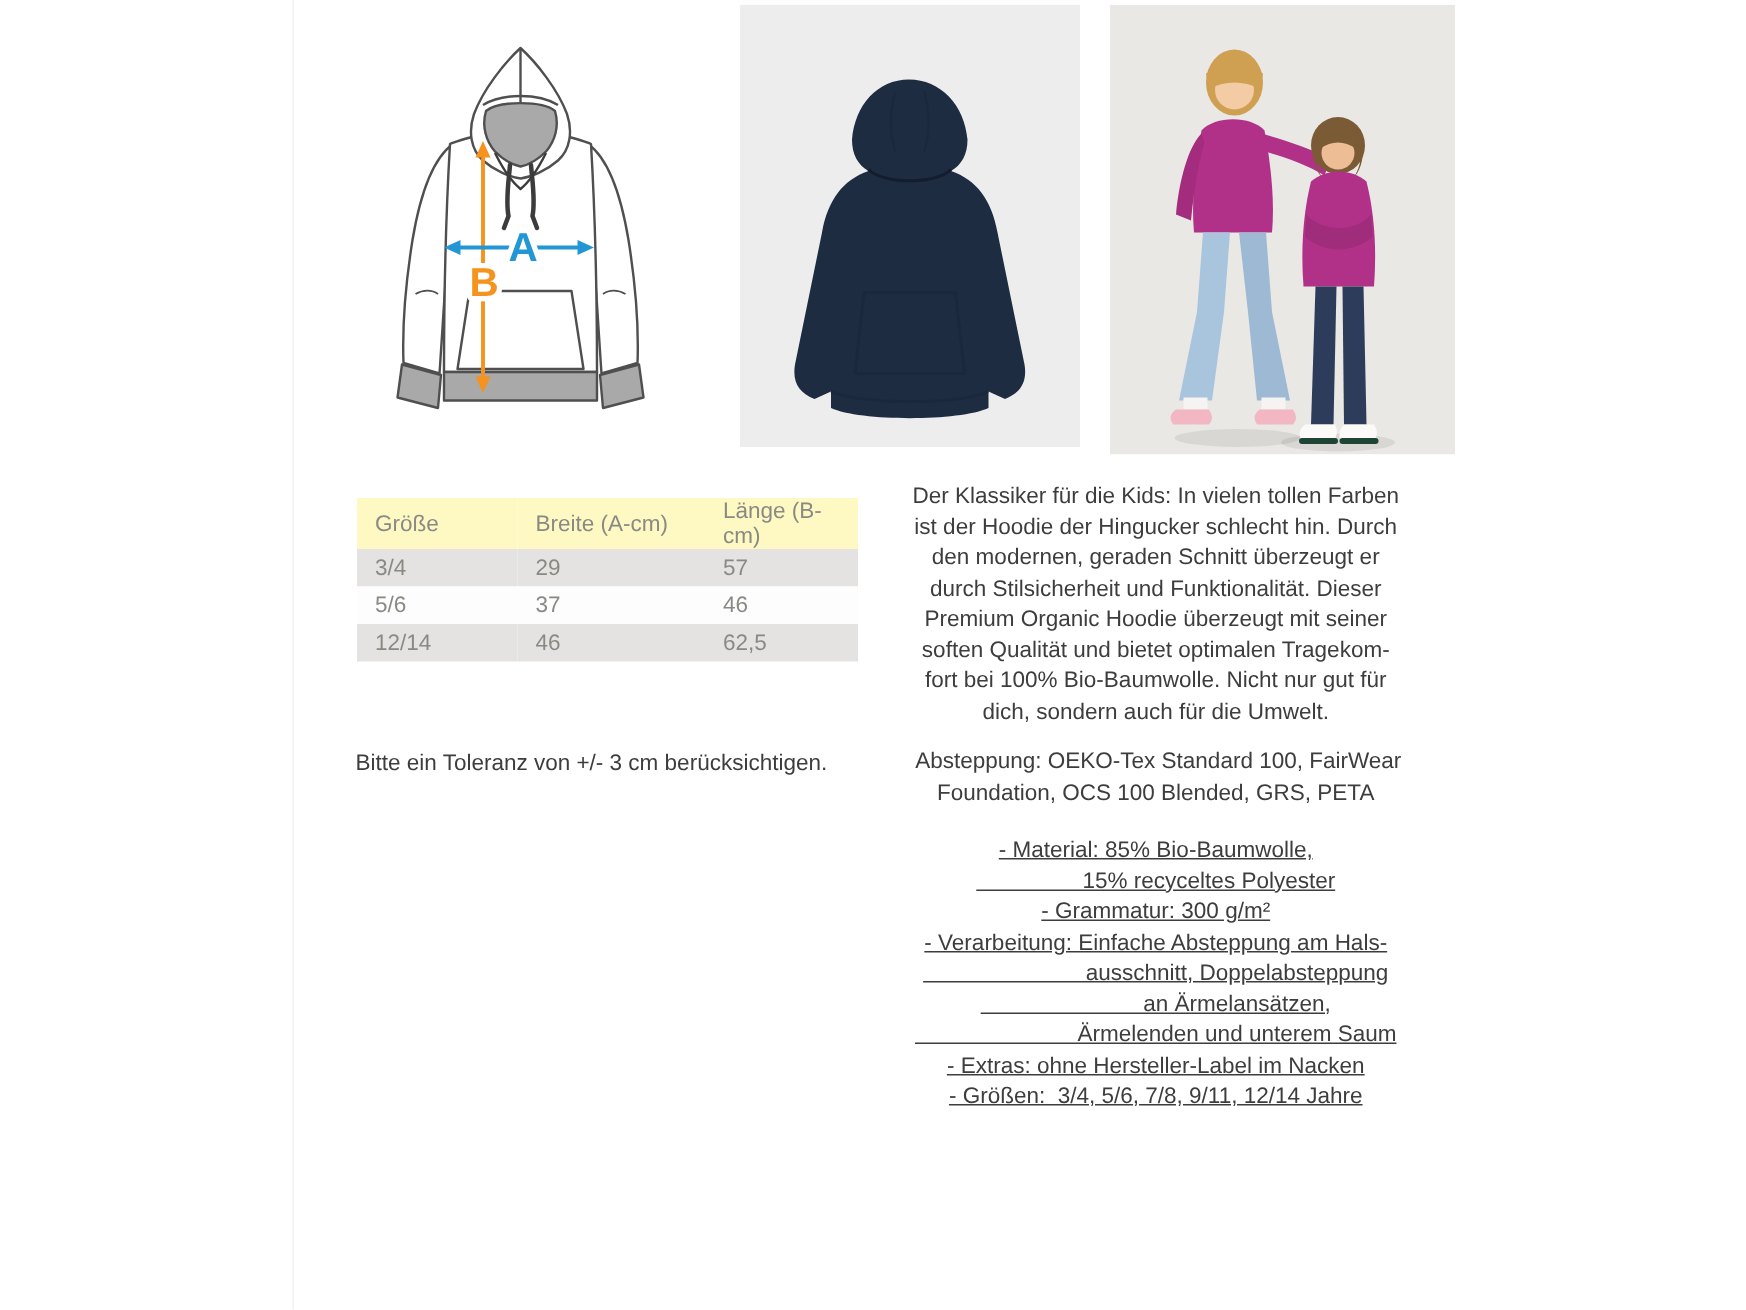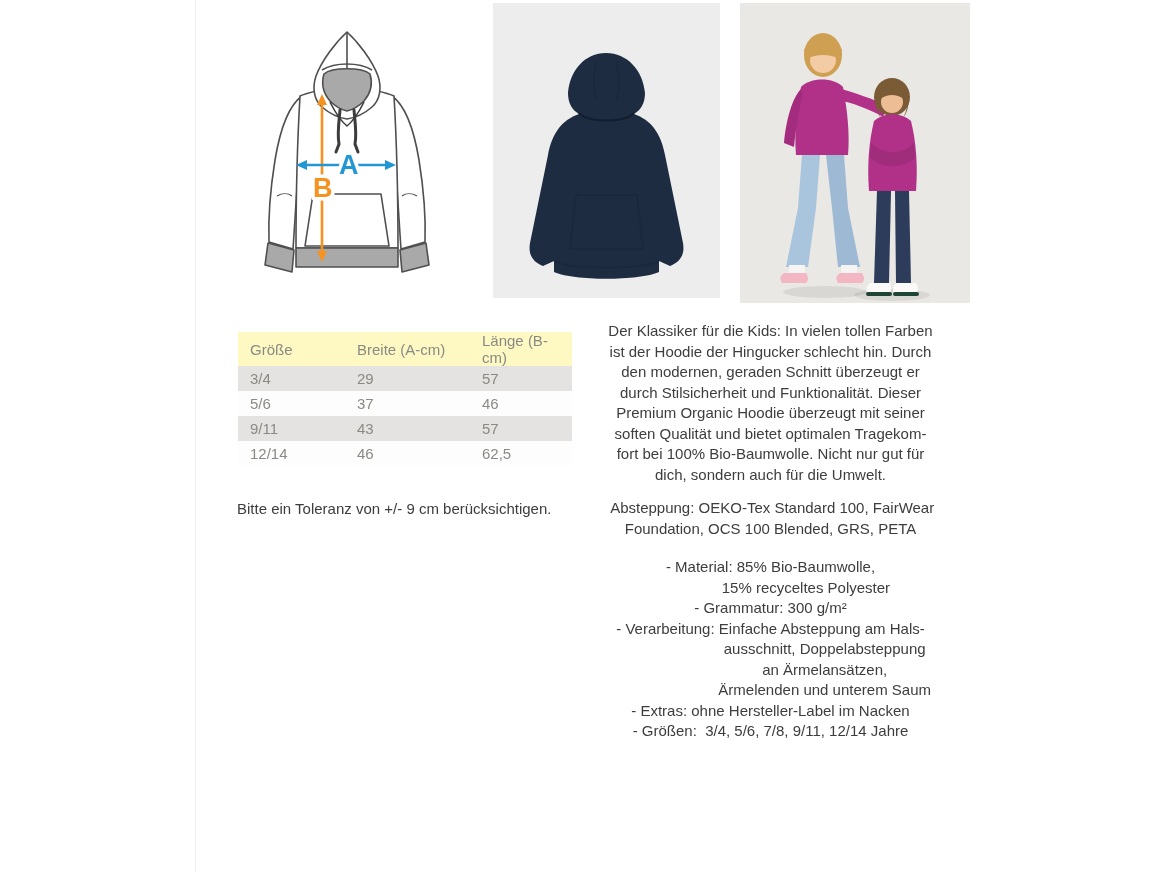--- a/index.html
+++ b/index.html
@@ -20,21 +20,21 @@
   .size-table tbody tr:nth-child(odd)  td { background:#e4e3e1; }
   .size-table tbody tr:nth-child(even) td { background:#fdfdfd; }
   .size-table th:nth-child(1), .size-table td:nth-child(1) { width:107px; }
   .size-table th:nth-child(2), .size-table td:nth-child(2) { width:125px; }
   .size-table th:nth-child(3), .size-table td:nth-child(3) { width:102px; }
 
   .tolerance { position:absolute; left:237px; top:500px; font-size:15px; color:#3d3d3d; }
 
   .desc { position:absolute; left:598px; top:321px; width:345px; font-size:15px; line-height:20.5px; color:#3d3d3d;text-align:center; }
   .desc .para { white-space:pre; margin:0 0 13px 0; }
-  .desc .specs { white-space:pre; padding-top:5px; }
+  .desc .specs { white-space:pre; padding-top:5px;text-decoration:underline; }
 
   text.dim-label { font-weight:bold; font-size:27px; paint-order:stroke; stroke:#ffffff; stroke-width:7px; stroke-linejoin:round; font-family:"Liberation Sans",sans-serif; }
 </style>
 </head>
 <body>
 
 <div class="page">
   <div class="divider-v"></div>
 
   <div class="img-box diagram">
@@ -140,33 +140,28 @@
           <td>3/4</td>
           <td>29</td>
           <td>57</td>
         </tr>
         <tr>
           <td>5/6</td>
           <td>37</td>
           <td>46</td>
         </tr>
         <tr>
-          <td>9/11</td>
-          <td>43</td>
-          <td>57</td>
-        </tr>
-        <tr>
           <td>12/14</td>
           <td>46</td>
           <td>62,5</td>
         </tr>
       </tbody>
   </table>
 
-  <div class="tolerance">Bitte ein Toleranz von +/- 9 cm berücksichtigen.</div>
+  <div class="tolerance">Bitte ein Toleranz von +/- 3 cm berücksichtigen.</div>
 
   <div class="desc">
     <p class="para">Der Klassiker für die Kids: In vielen tollen Farben
 ist der Hoodie der Hingucker schlecht hin. Durch
 den modernen, geraden Schnitt überzeugt er
 durch Stilsicherheit und Funktionalität. Dieser
 Premium Organic Hoodie überzeugt mit seiner
 soften Qualität und bietet optimalen Tragekom-
 fort bei 100% Bio-Baumwolle. Nicht nur gut für
 dich, sondern auch für die Umwelt.</p>

